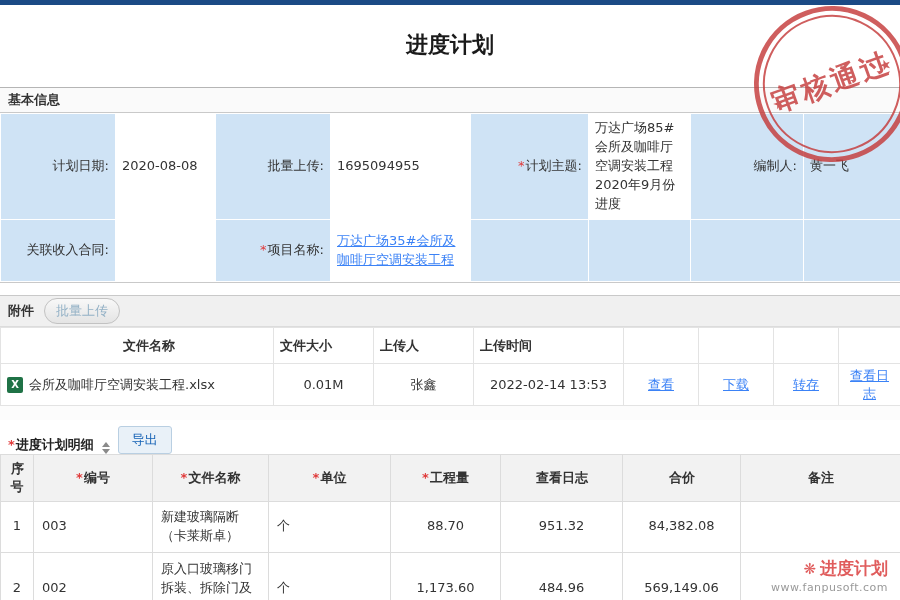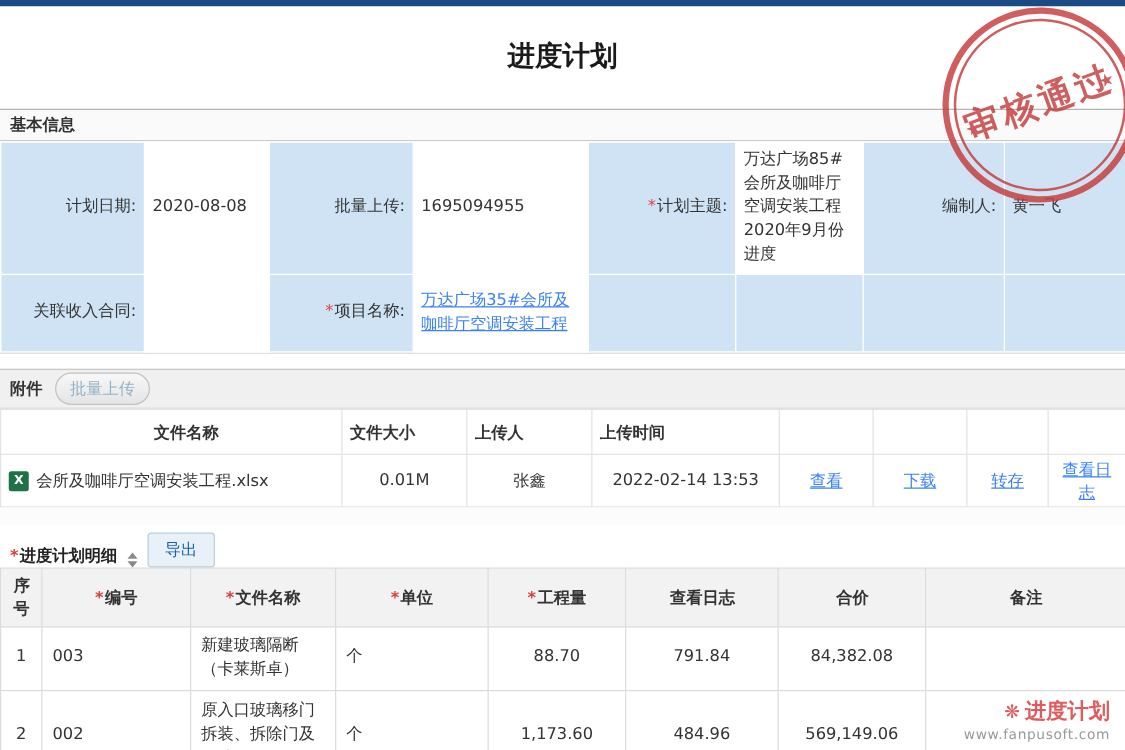--- a/index.html
+++ b/index.html
@@ -220,21 +220,21 @@
     <th><span class="star"></span><span>查看日志</span></th>
     <th><span class="star"></span><span>合价</span></th>
     <th><span class="star"></span><span>备注</span></th>
   </tr>
   <tr class="d1">
     <td class="ta-c">1</td>
     <td class="ta-l">003</td>
     <td class="ta-l">新建玻璃隔断（卡莱斯卓）</td>
     <td class="ta-l">个</td>
     <td class="ta-c">88.70</td>
-    <td class="ta-c">791.84</td>
+    <td class="ta-c">951.32</td>
     <td class="ta-c">84,382.08</td>
     <td class="ta-l"></td>
   </tr>
   <tr class="d2">
     <td class="ta-c">2</td>
     <td class="ta-l">002</td>
     <td class="ta-l">原入口玻璃移门拆装、拆除门及隔墙</td>
     <td class="ta-l">个</td>
     <td class="ta-c">1,173.60</td>
     <td class="ta-c">484.96</td>

